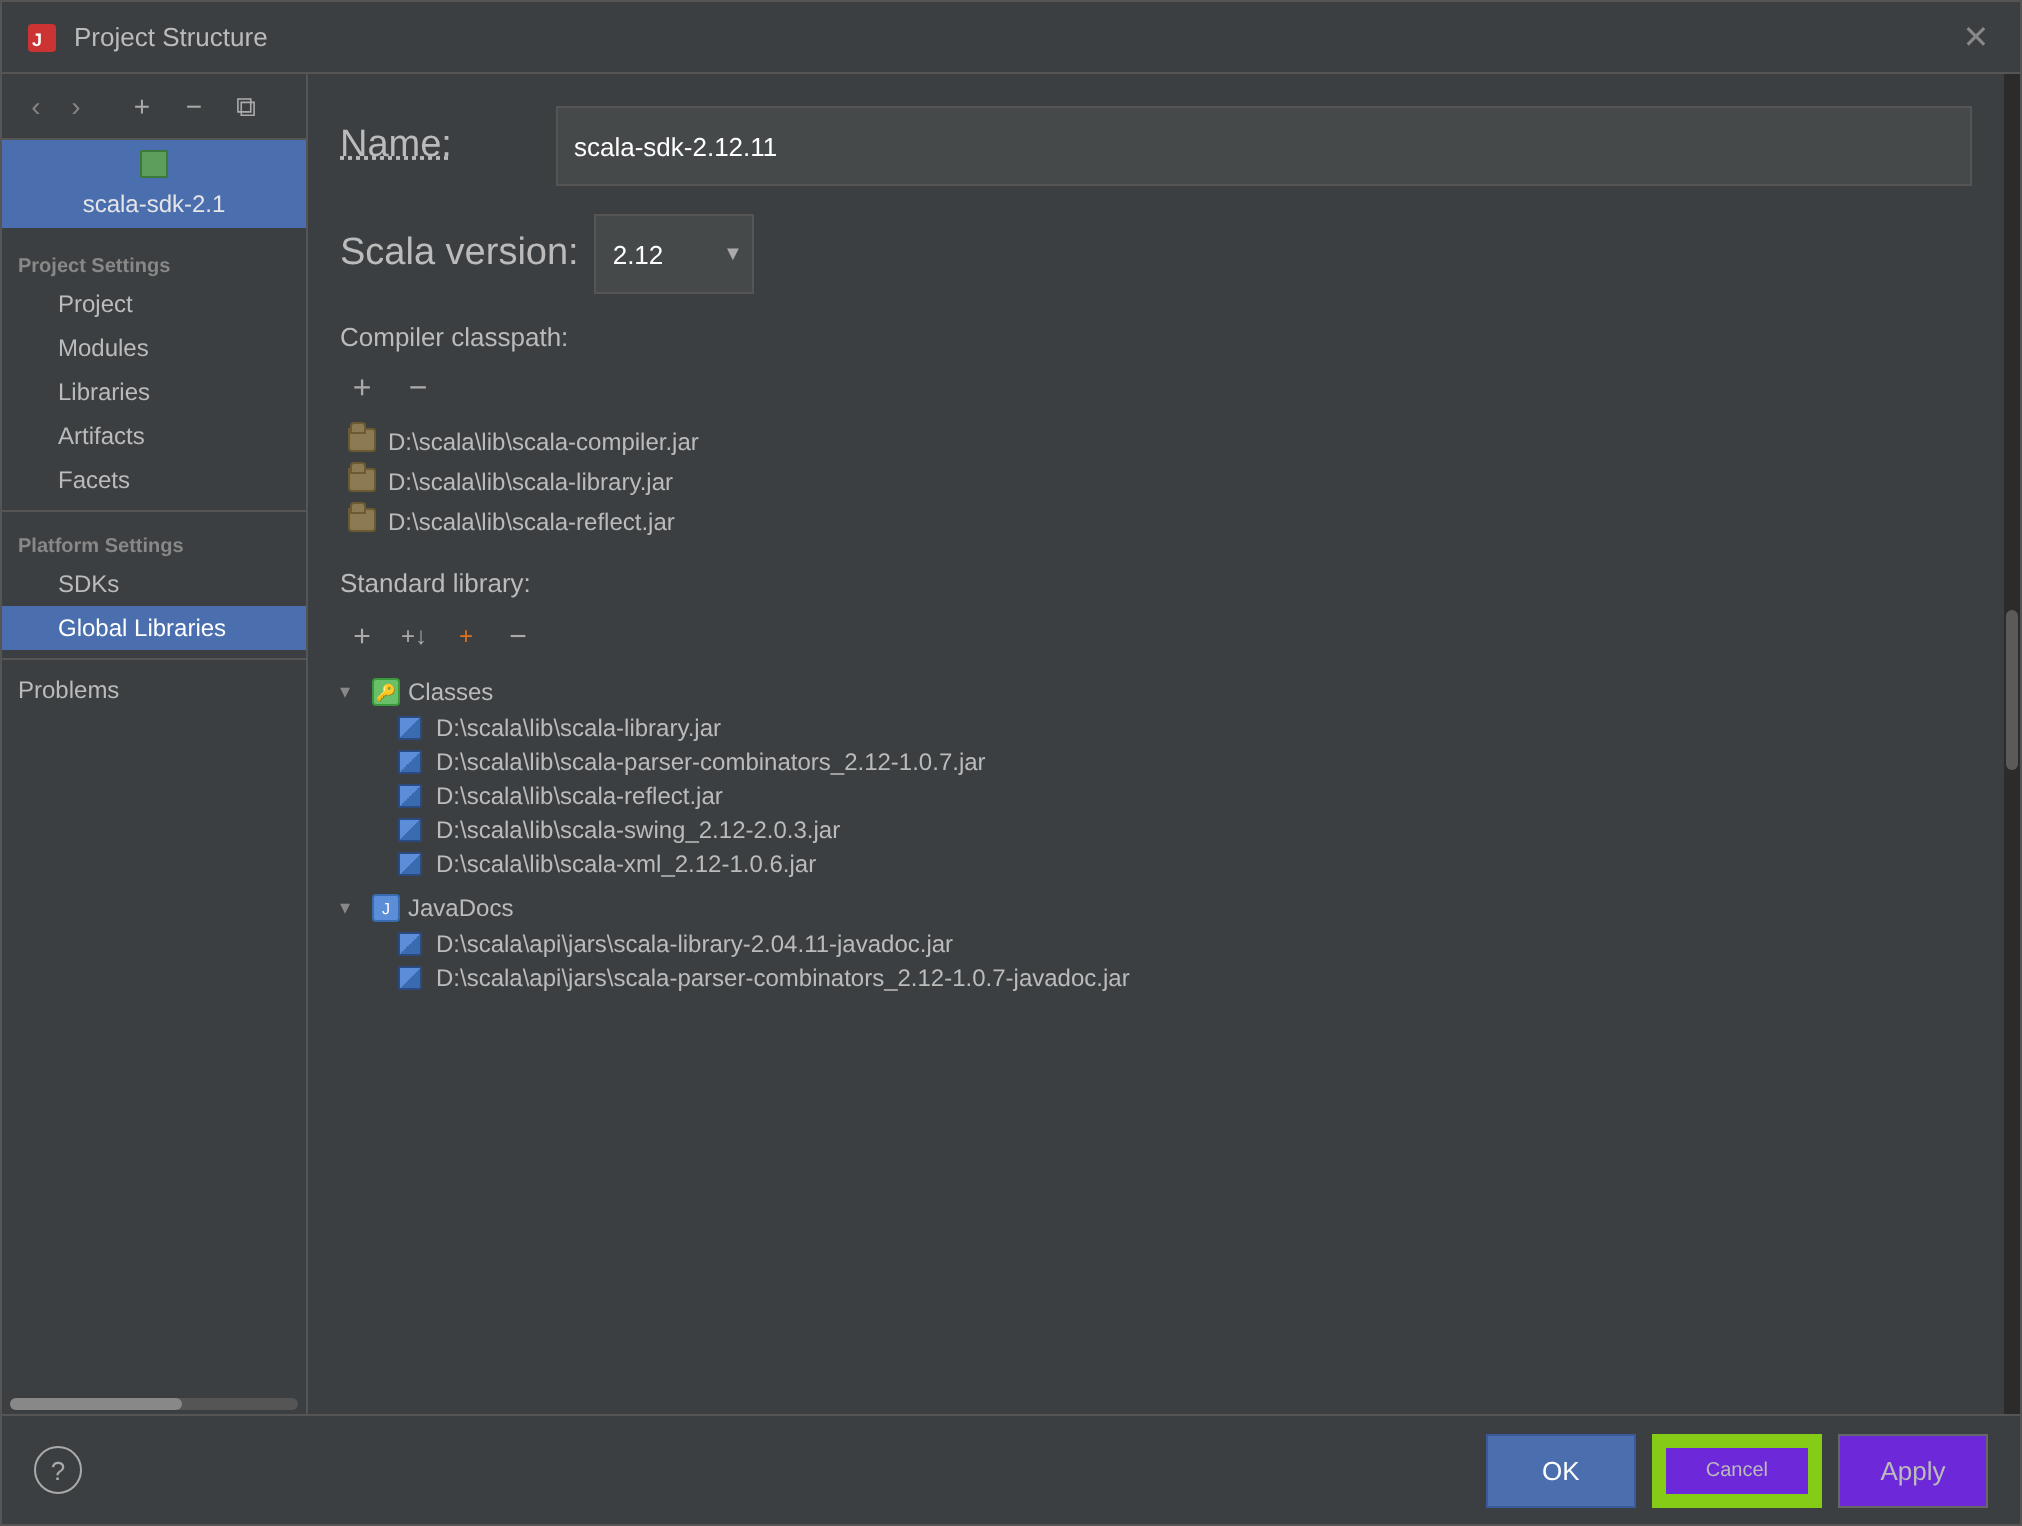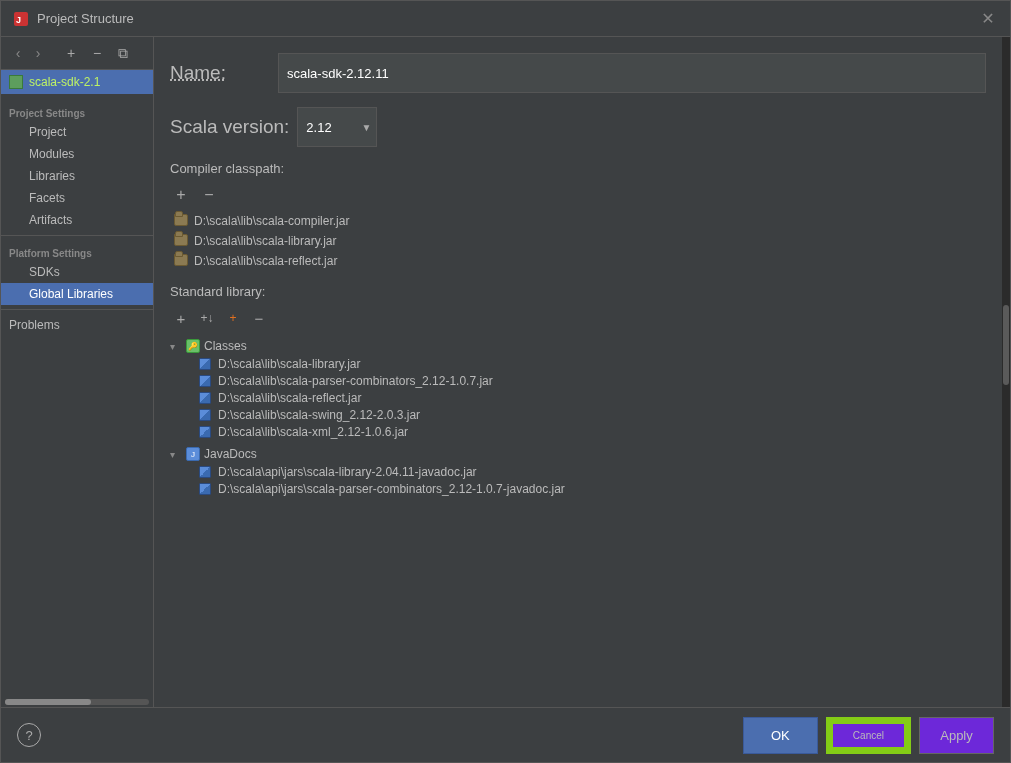--- a/index.html
+++ b/index.html
@@ -76,26 +76,27 @@
       font-size: 14px;
       width: 20px;
       height: 20px;
       display: flex;
       align-items: center;
       justify-content: center;
     }
     .sdk-item {
       padding: 5px 8px;
       background: #4b6eaf;
-      color: #bef264;
+      color: #e5e5e5;
       display: flex;
       align-items: center;
       gap: 6px;
       cursor: pointer;
       font-size: 12px;
+      flex-direction: column;
     }
     .sdk-item-icon {
       width: 14px;
       height: 14px;
       background: #5d9e5d;
       border: 1px solid #3a7a3a;
       display: inline-block;
       flex-shrink: 0;
     }
     .section-header {
@@ -486,24 +487,24 @@
       <div class="sidebar-item sidebar-item-indent">
         <span>Project</span>
       </div>
       <div class="sidebar-item sidebar-item-indent">
         <span>Modules</span>
       </div>
       <div class="sidebar-item sidebar-item-indent">
         <span>Libraries</span>
       </div>
       <div class="sidebar-item sidebar-item-indent">
+        <span>Artifacts</span>
+      </div>
+      <div class="sidebar-item sidebar-item-indent">
         <span>Facets</span>
-      </div>
-      <div class="sidebar-item sidebar-item-indent">
-        <span>Artifacts</span>
       </div>
 
       <div class="sidebar-divider"></div>
 
       <div class="section-header">Platform Settings</div>
 
       <div class="sidebar-item sidebar-item-indent">
         <span>SDKs</span>
       </div>
       <div class="sidebar-item sidebar-item-indent active">

